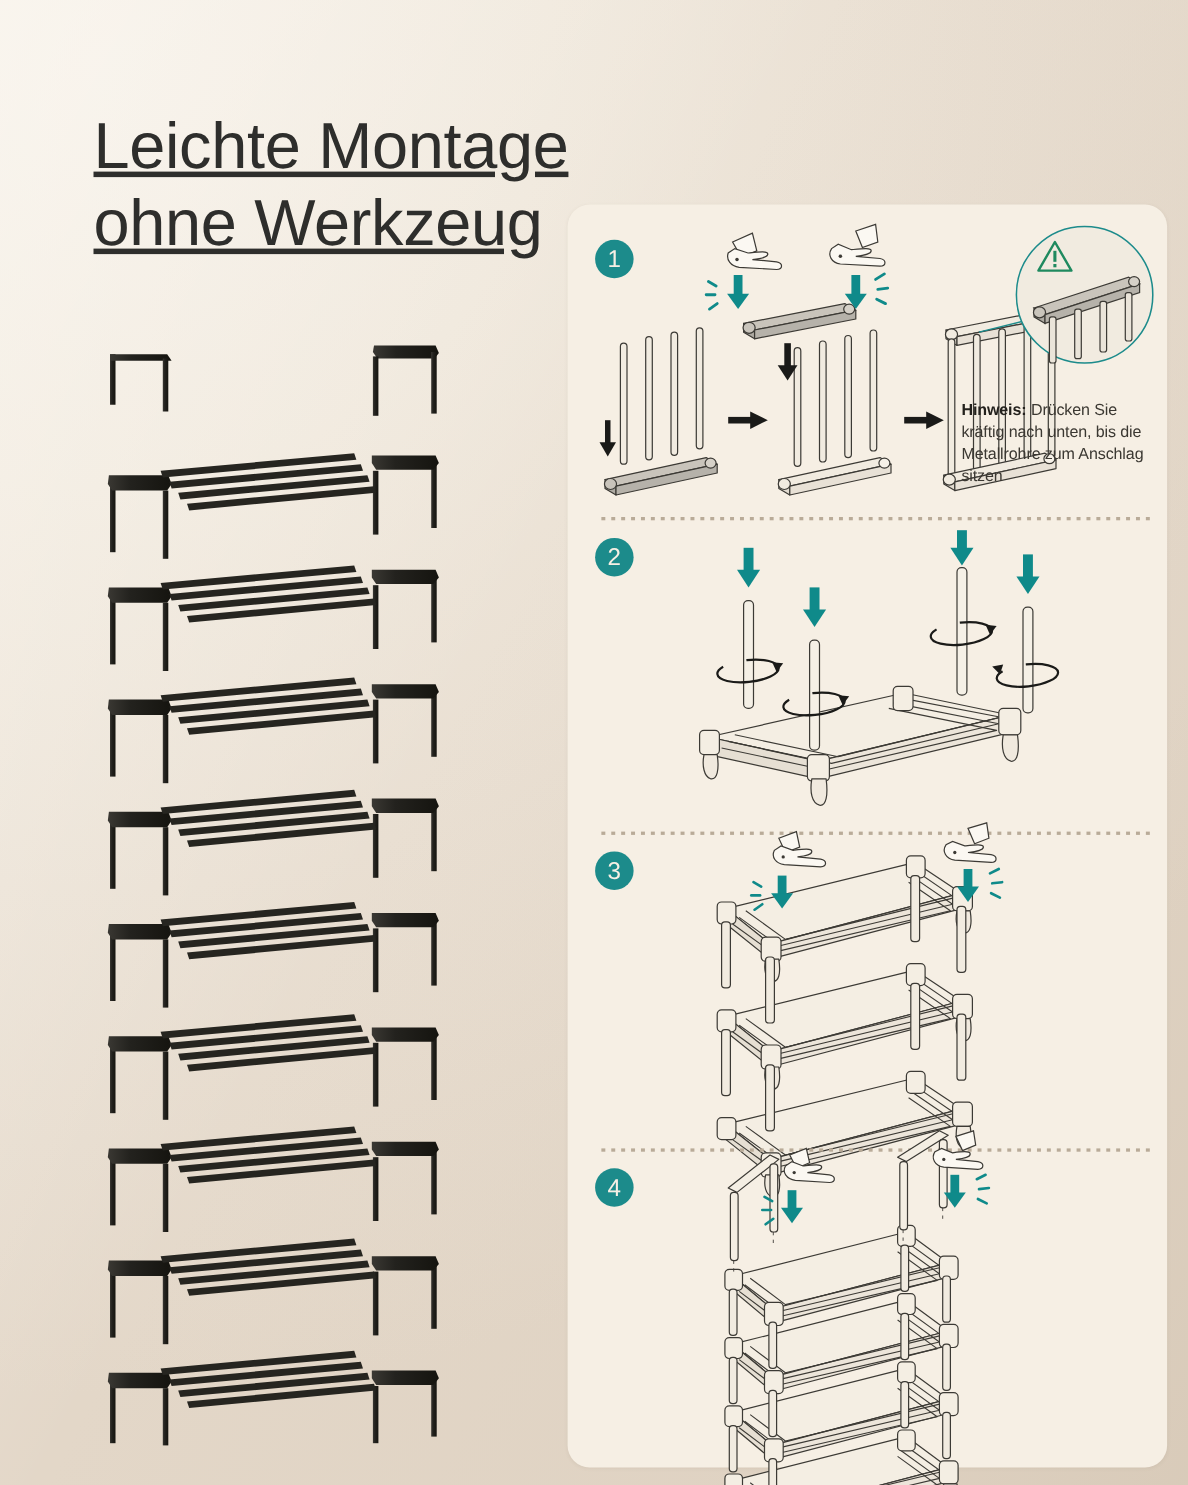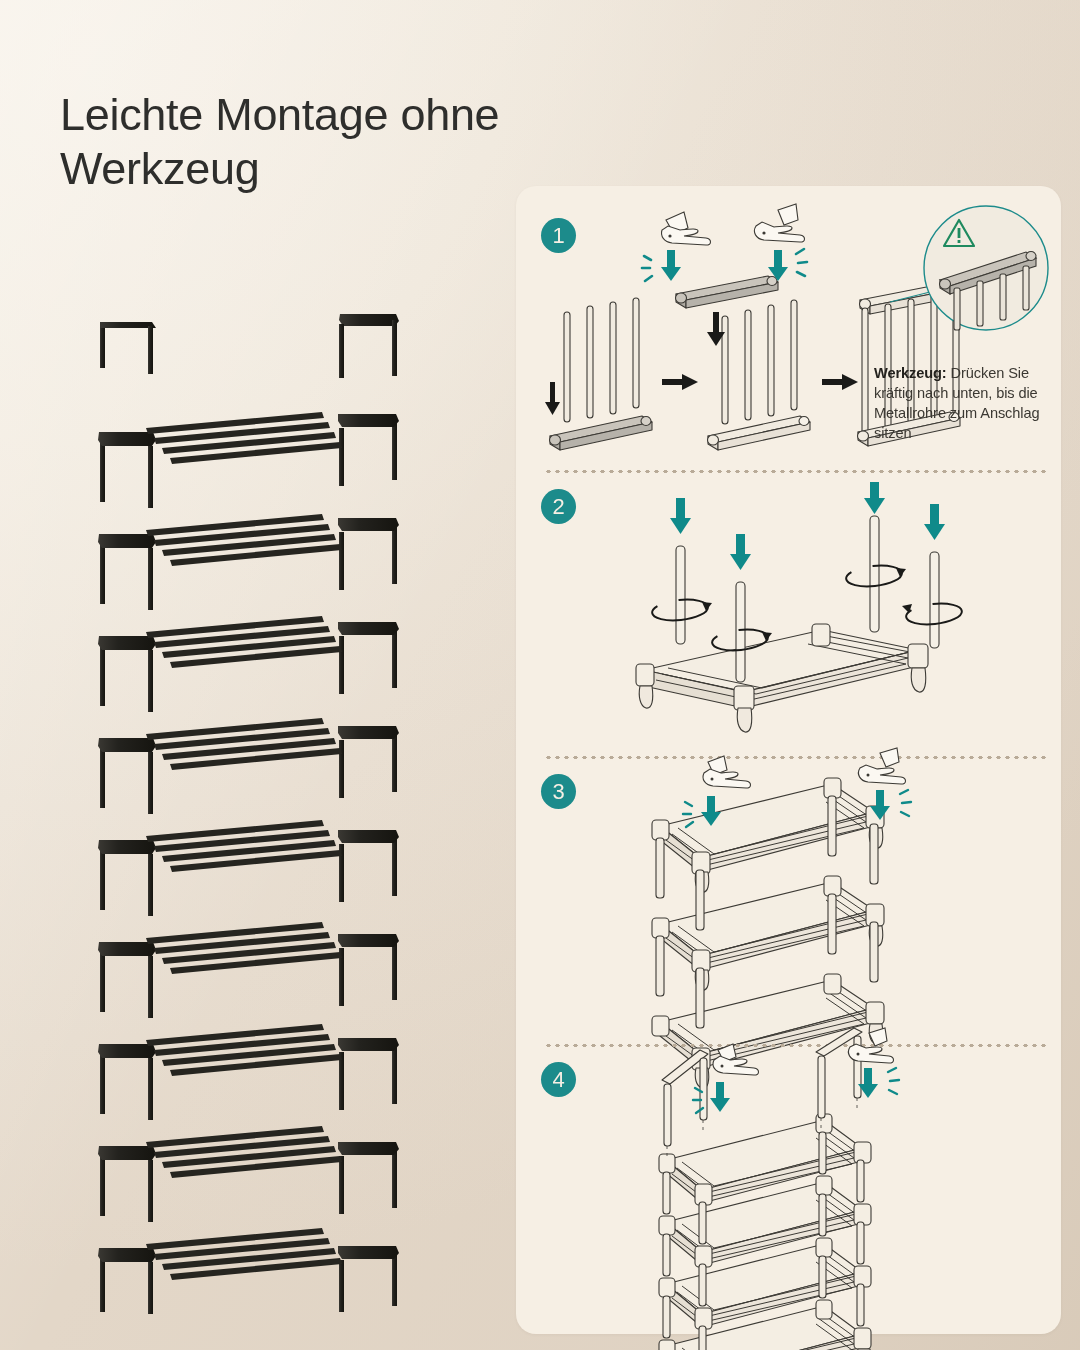--- a/index.html
+++ b/index.html
@@ -16,23 +16,23 @@
   }
   .page:before{
     content:"";position:absolute;inset:0;
     background:linear-gradient(118deg, rgba(255,253,248,.55) 0%, rgba(255,255,255,0) 42%,
                 rgba(210,194,175,.22) 78%, rgba(193,175,152,.30) 100%);
     pointer-events:none;
   }
 
   
   .headline{
-    position:absolute;left:60px;top:58px;width:440px;
-    font-size:45px;line-height:1.19;font-weight:400;
-    color:#2e2e2c;letter-spacing:-.3px;
+    position:absolute;left:85px;top:58px;width:440px;
+    font-size:59px;line-height:1.19;font-weight:400;
+    color:#2e2e2c;letter-spacing:-.3px;text-decoration:underline;
   }
   .subhead{
     position:absolute;left:70px;top:200px;width:450px;
     font-size:25.5px;line-height:1.33;font-weight:400;
     color:#4a453e;letter-spacing:.1px;
   }
 
   
   .product{
     position:absolute;left:72px;top:300px;width:350px;height:1020px;
@@ -364,21 +364,21 @@
         </g>
         <g>
           <path d="M425 16 L440 42 L410 42 z" fill="#f1ebe0" stroke="#1f8a5f" stroke-width="2.2" stroke-linejoin="round"></path>
           <rect x="423.6" y="24" width="2.8" height="10" fill="#1f8a5f"></rect>
           <rect x="423.6" y="36" width="2.8" height="3" fill="#1f8a5f"></rect>
         </g>
       </g>
     </svg>
 
     <p class="note" style="position:absolute;left:358px;top:162px;width:178px;">
-      <b>Werkzeug:</b>
+      <b>Hinweis:</b>
       <span>Drücken Sie kräftig nach unten, bis die Metallrohre zum Anschlag sitzen</span>
     </p>
 
     <div class="divider" style="top:284px;"></div>
 
     <div class="badge" style="left:25px;top:303px;">2</div>
 
     <svg class="art" style="left:100px;top:296px;" width="430" height="272" viewBox="0 0 430 272">
       <g fill="none" stroke="#3c3a35" stroke-width="1.1" stroke-linejoin="round">
 

